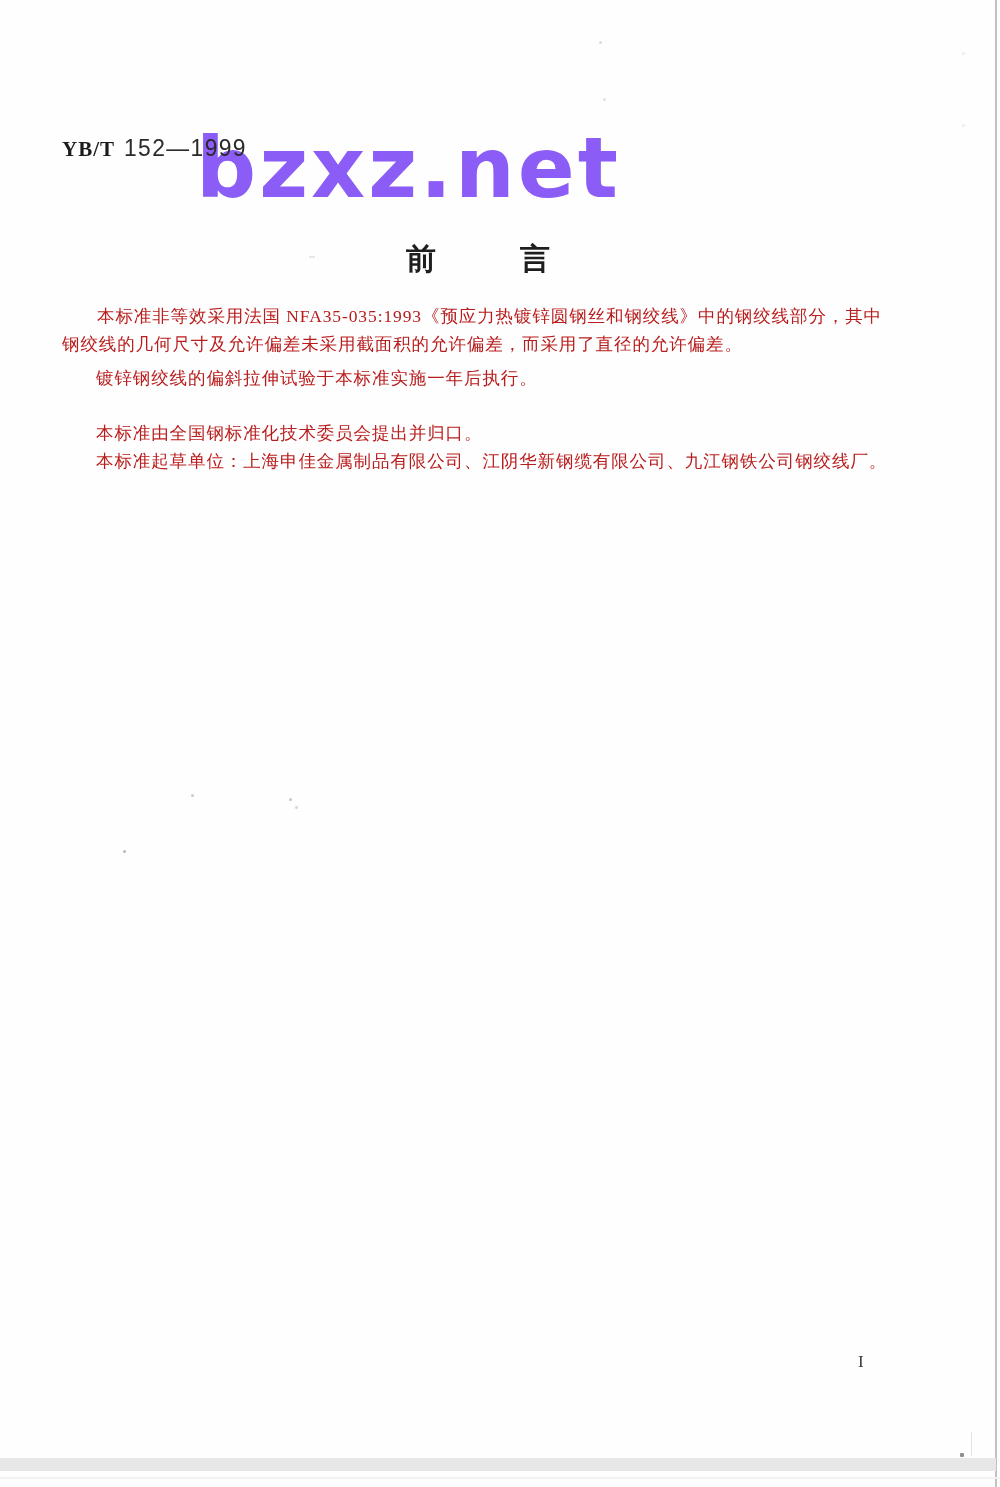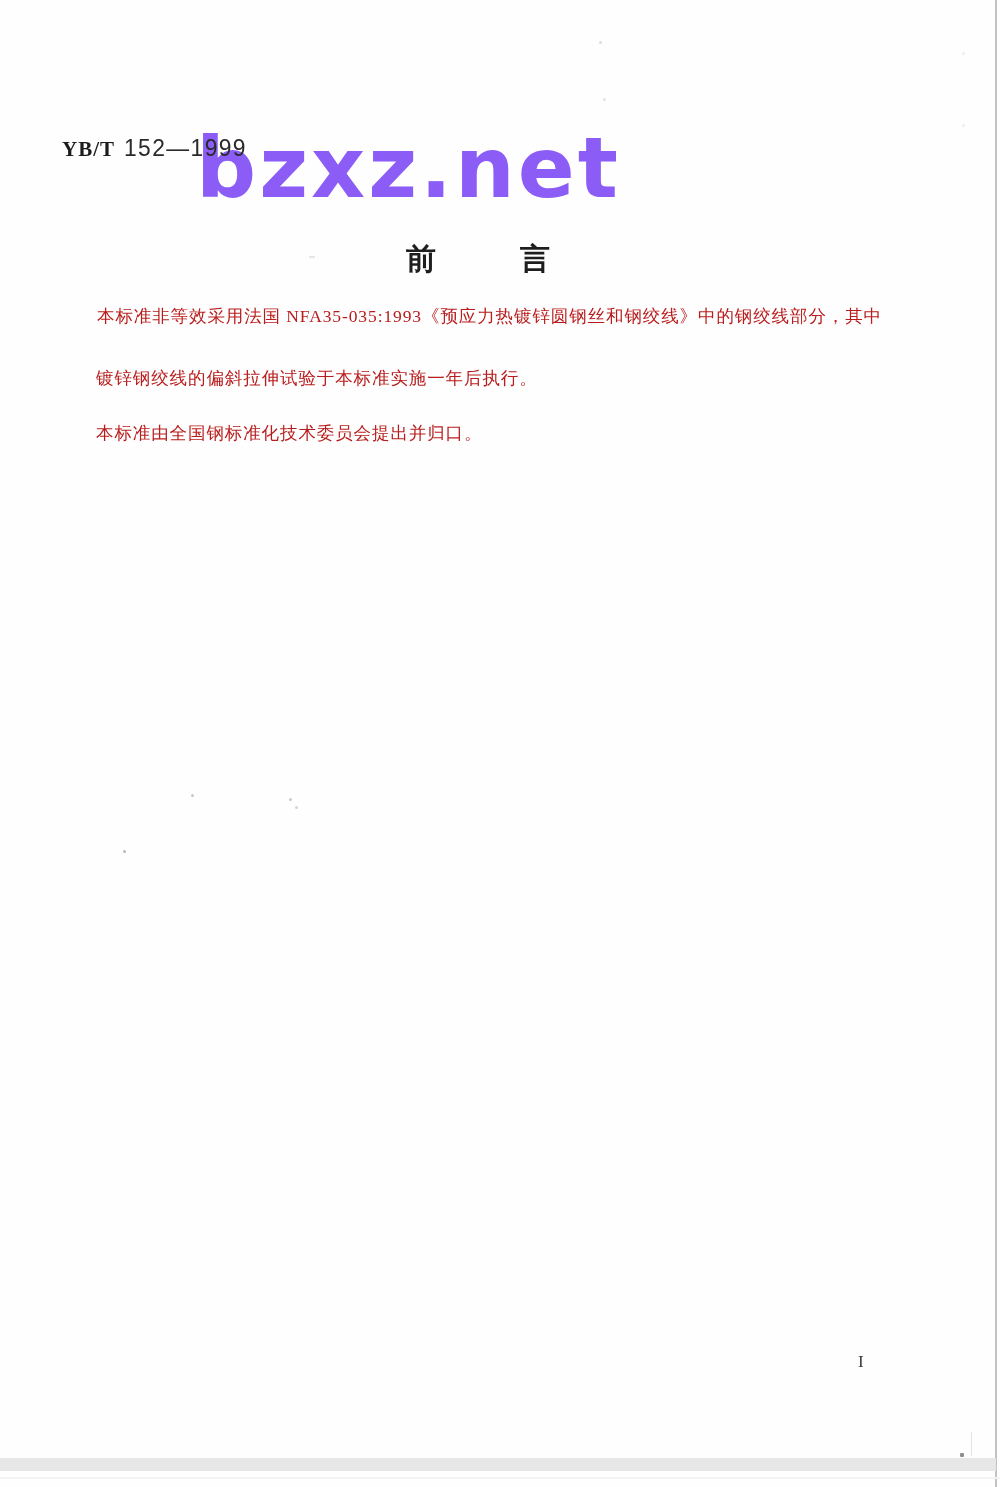--- a/index.html
+++ b/index.html
@@ -153,22 +153,24 @@
   <div class="header-code">
     <span class="code-org">YB/T</span><span class="code-num">152—1999</span>
   </div>
 
   <h1 class="title">
     <span>前</span>
     <span class="gap">言</span>
   </h1>
 
   <div class="line l0">本标准非等效采用法国 NFA35-035:1993《预应力热镀锌圆钢丝和钢绞线》中的钢绞线部分，其中</div>
+  <div class="line l1">钢绞线的几何尺寸及允许偏差未采用截面积的允许偏差，而采用了直径的允许偏差。</div>
   <div class="line l2">镀锌钢绞线的偏斜拉伸试验于本标准实施一年后执行。</div>
   <div class="line l4">本标准由全国钢标准化技术委员会提出并归口。</div>
+  <div class="line l5">本标准起草单位：上海申佳金属制品有限公司、江阴华新钢缆有限公司、九江钢铁公司钢绞线厂。</div>
 
   <div class="page-number">I</div>
 
   <div class="edge-right"></div>
   <div class="edge-bottom-band"></div>
   <div class="edge-bottom-faint"></div>
 
   <div class="speck s1"></div>
   <div class="speck s2"></div>
   <div class="speck s3"></div>

